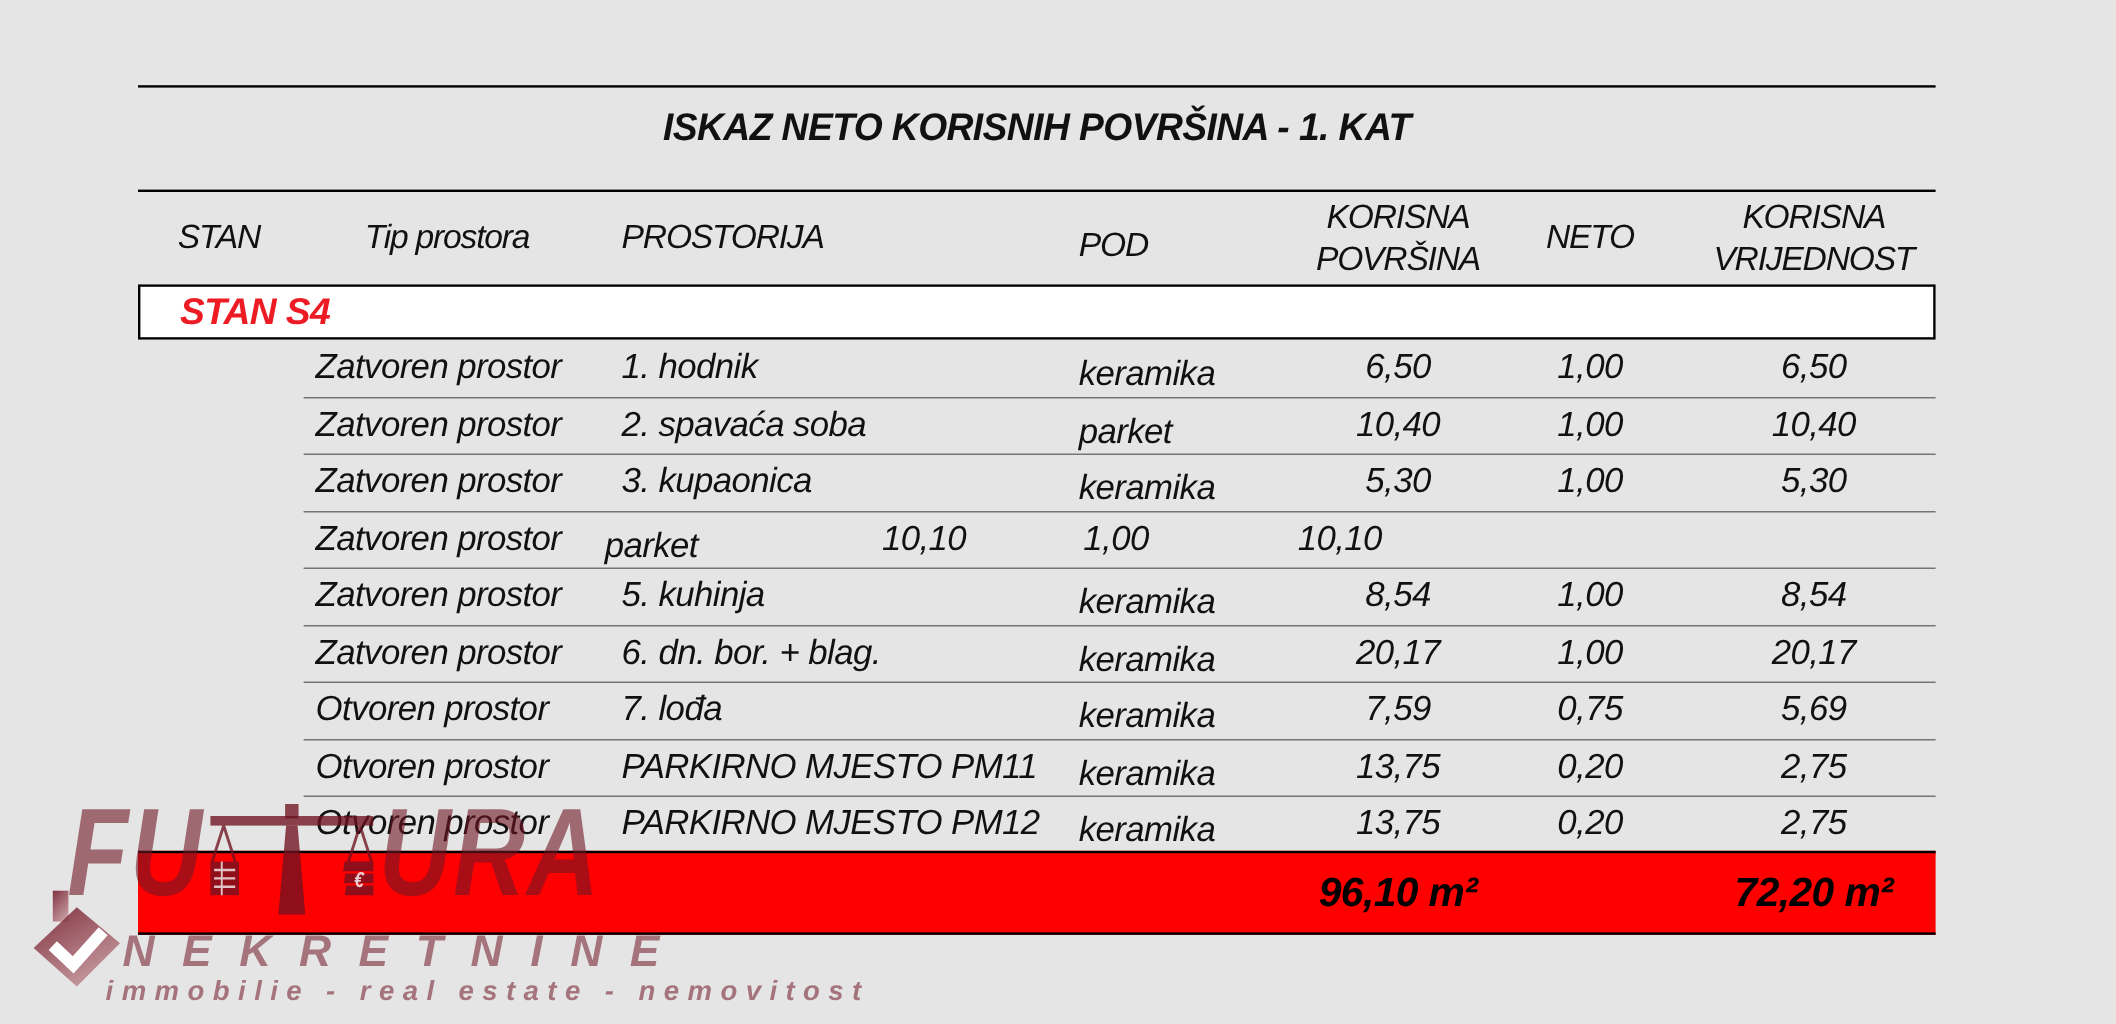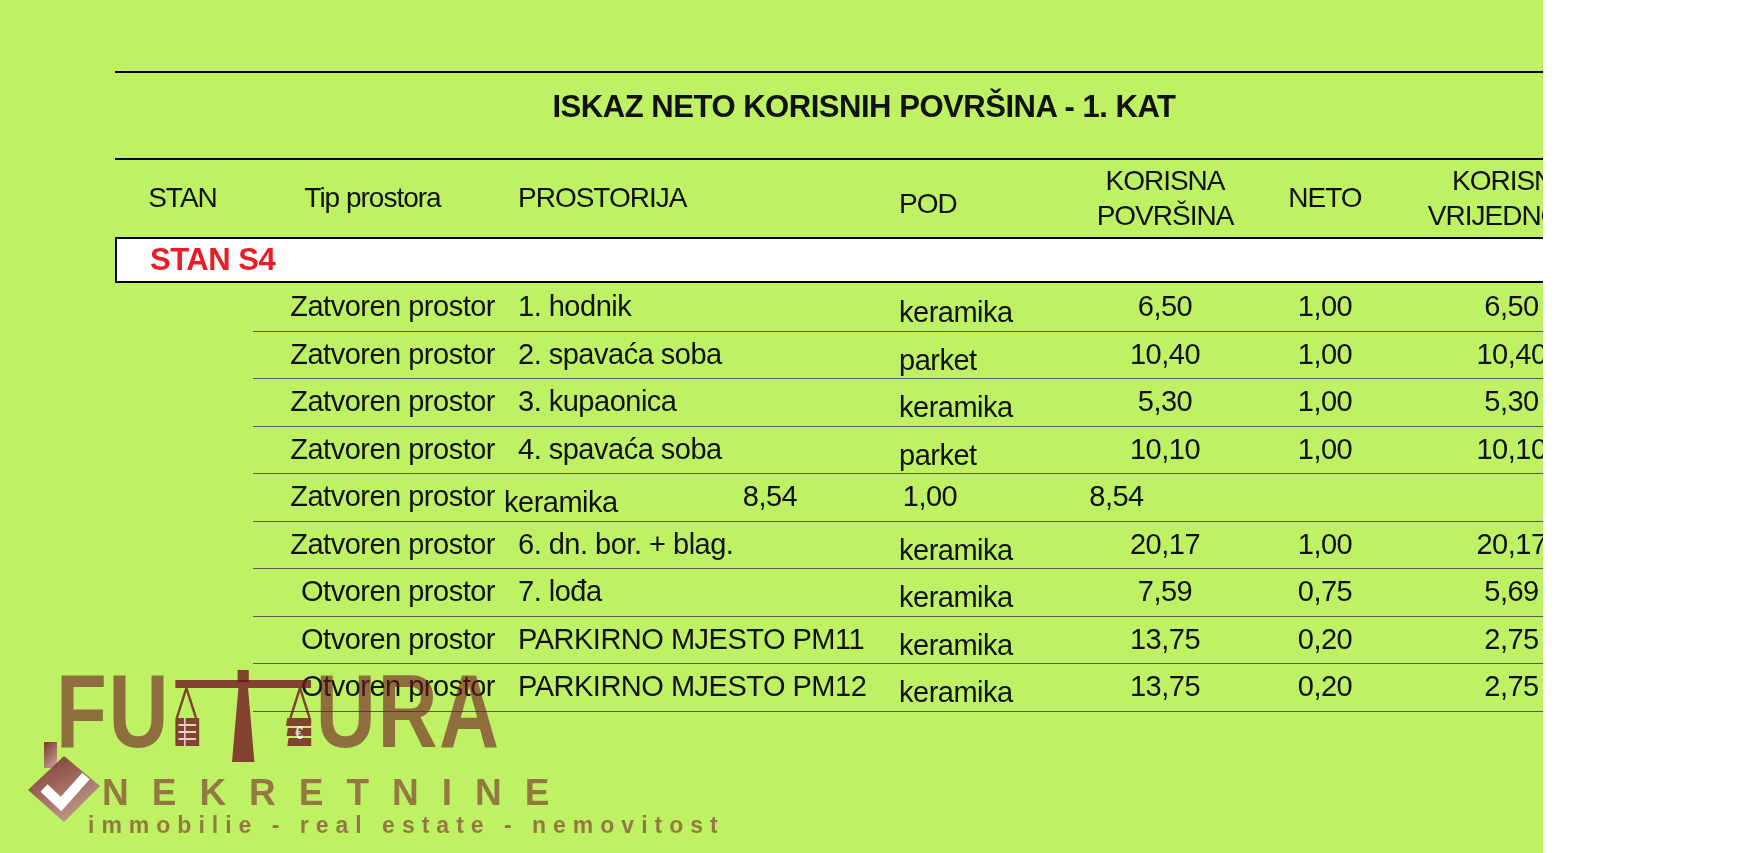--- a/index.html
+++ b/index.html
@@ -1,43 +1,44 @@
 <!DOCTYPE html>
 <html><head>
 <meta charset="utf-8">
 <style>
   html,body{margin:0;padding:0;background:#fff;}
   .sheet{
     position:relative;
-    width:1543px;height:853px;
-    background:#bef264;
+    width:1763px;height:853px;
+    background:#e5e5e5;
     font-family:"Liberation Sans", sans-serif;
     color:#111;
     overflow:hidden;
+    font-style:italic;
   }
   
   .rule{position:absolute;left:115px;width:1498px;height:2px;background:#000;}
   .rule-top{top:71px;}
   .rule-title{top:158px;}
   .title{
     position:absolute;left:115px;top:88px;width:1498px;
     text-align:center;font-size:32px;font-weight:bold;
     letter-spacing:-0.5px;transform:scaleX(.97);transform-origin:center;
   }
   .hdr-row{
     position:absolute;left:115px;top:160px;width:1498px;height:77px;
     display:flex;align-items:center;
     font-size:28px;letter-spacing:-1px;line-height:1.22;
   }
   .c1{width:135px;} .c2{width:245px;} .c3{width:395px;} .c4{width:200px;}
   .c5{width:150px;} .c6{width:170px;} .c7{width:203px;}
   .cell{box-sizing:border-box;flex:0 0 auto;}
   .t-center{text-align:center;}
   .t-left{text-align:left;}
-  .pad-tip{padding-left:13px;text-align:right;}
+  .pad-tip{padding-left:13px;}
   .pad-pros{padding-left:23px;}
   .pad-pod{padding-left:9px;margin-top:12px;}
   .stan-box{
     position:absolute;left:115px;top:237px;width:1498px;height:46px;
     box-sizing:border-box;border:2px solid #000;background:#fff;
     display:flex;align-items:center;
   }
   .stan-label{
     padding-left:17px;font-size:31px;font-weight:bold;letter-spacing:-0.5px;
   }
@@ -130,31 +131,31 @@
       <div class="cell c4 t-left pad-pod">keramika</div>
       <div class="cell c5 t-center">5,30</div>
       <div class="cell c6 t-center">1,00</div>
       <div class="cell c7 t-center">5,30</div>
       <div class="sep"></div>
     </div>
 
     <div class="data-row">
       <div class="cell c1"></div>
       <div class="cell c2 t-left pad-tip">Zatvoren prostor</div>
-      <div class="cell c3 t-left pad-pros">4. spavaća soba</div>
       <div class="cell c4 t-left pad-pod">parket</div>
       <div class="cell c5 t-center">10,10</div>
       <div class="cell c6 t-center">1,00</div>
       <div class="cell c7 t-center">10,10</div>
       <div class="sep"></div>
     </div>
 
     <div class="data-row">
       <div class="cell c1"></div>
       <div class="cell c2 t-left pad-tip">Zatvoren prostor</div>
+      <div class="cell c3 t-left pad-pros">5. kuhinja</div>
       <div class="cell c4 t-left pad-pod">keramika</div>
       <div class="cell c5 t-center">8,54</div>
       <div class="cell c6 t-center">1,00</div>
       <div class="cell c7 t-center">8,54</div>
       <div class="sep"></div>
     </div>
 
     <div class="data-row">
       <div class="cell c1"></div>
       <div class="cell c2 t-left pad-tip">Zatvoren prostor</div>
@@ -193,20 +194,29 @@
       <div class="cell c2 t-left pad-tip">Otvoren prostor</div>
       <div class="cell c3 t-left pad-pros">PARKIRNO MJESTO PM12</div>
       <div class="cell c4 t-left pad-pod">keramika</div>
       <div class="cell c5 t-center">13,75</div>
       <div class="cell c6 t-center">0,20</div>
       <div class="cell c7 t-center">2,75</div>
       <div class="sep"></div>
     </div>
   </div>
 
+  <div class="total-bar" style="background:#FF0000;">
+    <div class="cell c1"></div>
+    <div class="cell c2"></div>
+    <div class="cell c3"></div>
+    <div class="cell c4"></div>
+    <div class="cell c5 t-center">96,10 m²</div>
+    <div class="cell c6"></div>
+    <div class="cell c7 t-center">72,20 m²</div>
+  </div>
 
   <div class="wm">
     <div class="wm-futura">
       <span>FU</span>
       <svg class="wm-scale" width="170" height="96" viewBox="0 0 170 96">
         <g fill="rgba(112,18,32,0.78)" stroke="none">
           <rect x="0" y="10" width="170" height="8"></rect>
           <rect x="78" y="0" width="14" height="12"></rect>
           <polygon points="79,18 91,18 99,92 71,92"></polygon>
         </g>

